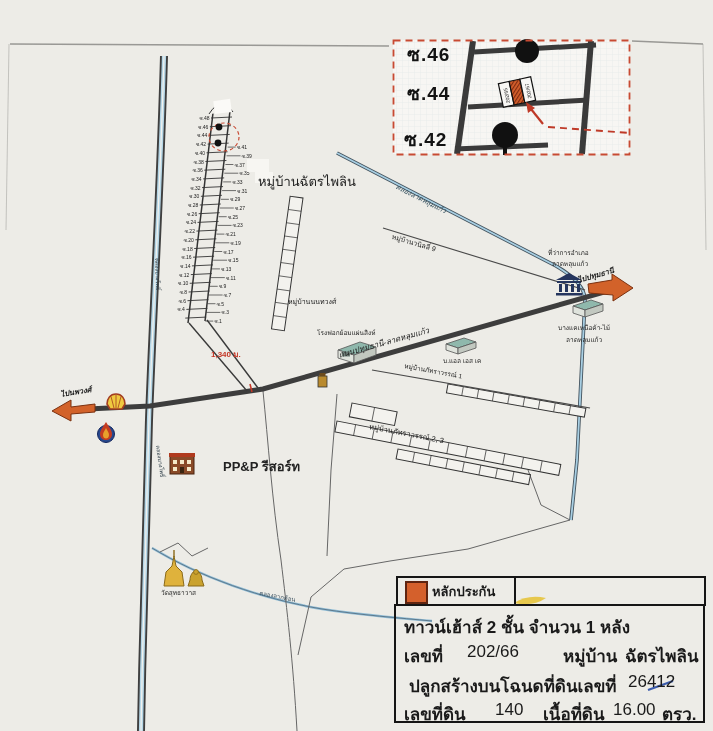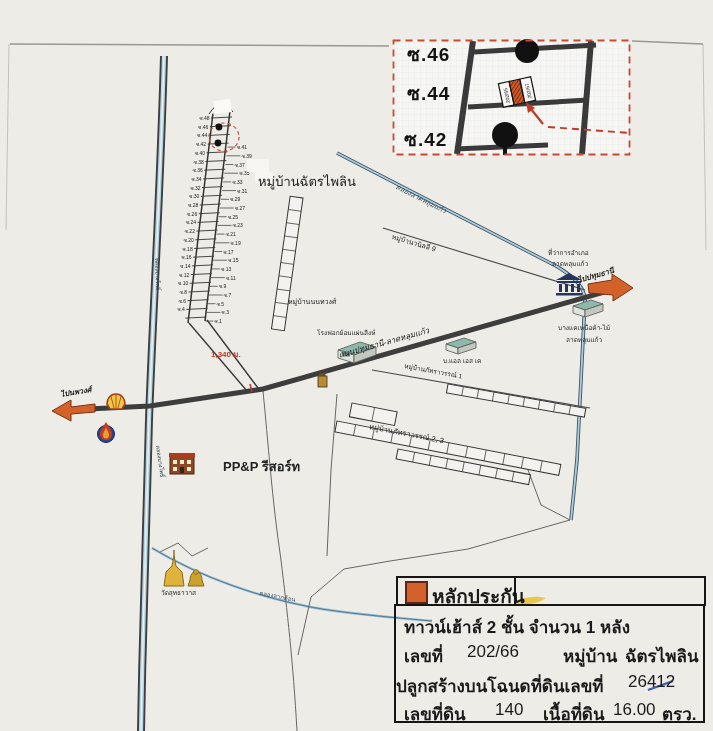--- a/index.html
+++ b/index.html
@@ -352,30 +352,30 @@
 <div class="lbl" style="left:159px;top:258px;font-size:5.5px;transform:rotate(88deg);color:#2e3e48;">คลองบางโพธิ์</div>
 <div class="lbl" style="left:160px;top:445px;font-size:5.5px;transform:rotate(82deg);color:#2e3e48;">คลองบางโพธิ์</div>
 <div class="lbl" style="left:260px;top:590px;font-size:6px;transform:rotate(11deg);color:#3a4f5e;">คลองลากค้อน</div>
 
 <div class="lbl soi-big" style="left:407px;top:45px;">ซ.46</div>
 <div class="lbl soi-big" style="left:407px;top:84px;">ซ.44</div>
 <div class="lbl soi-big" style="left:404px;top:130px;">ซ.42</div>
 
 <div class="box" style="left:396px;top:576px;width:116px;height:26px;">
   <span class="orange-sq" style="left:7px;top:3px;"></span>
-  <span class="legend-text" style="left:34px;top:3px;font-size:19px;font-family:Liberation Serif, serif;">หลักประกัน</span>
+  <span class="legend-text" style="left:34px;top:3px;font-size:13px;font-family:Liberation Serif, serif;">หลักประกัน</span>
 </div>
 <div class="box" style="left:514px;top:576px;width:188px;height:26px;"></div>
 <div class="box" style="left:394px;top:604px;width:307px;height:115px;">
   <span class="legend-text" style="left:8px;top:7px;">ทาวน์เฮ้าส์ 2 ชั้น จำนวน 1 หลัง</span>
   <span class="legend-text" style="left:8px;top:36px;">เลขที่</span>
   <span class="legend-text" style="left:71px;top:36px;font-weight:normal;">202/66</span>
   <span class="legend-text" style="left:167px;top:36px;">หมู่บ้าน</span>
   <span class="legend-text" style="left:229px;top:36px;font-weight:bold;">ฉัตรไพลิน</span>
-  <span class="legend-text" style="left:0;top:66px;">ปลูกสร้างบนโฉนดที่ดินเลขที่</span>
+  <span class="legend-text" style="left:13px;top:66px;">ปลูกสร้างบนโฉนดที่ดินเลขที่</span>
   <span class="legend-text" style="left:232px;top:66px;font-weight:normal;">26412</span>
   <span class="legend-text" style="left:8px;top:94px;">เลขที่ดิน</span>
   <span class="legend-text" style="left:99px;top:94px;font-weight:normal;">140</span>
   <span class="legend-text" style="left:147px;top:94px;">เนื้อที่ดิน</span>
   <span class="legend-text" style="left:217px;top:94px;font-weight:normal;">16.00</span>
   <span class="legend-text" style="left:266px;top:94px;">ตรว.</span>
 </div>
 
 </div>
 

